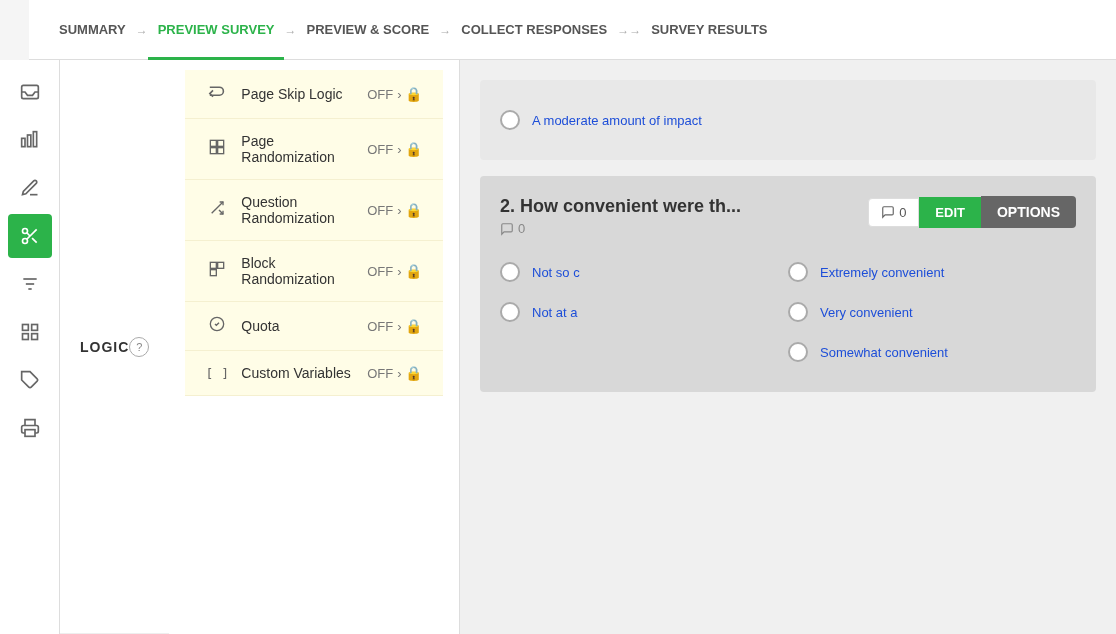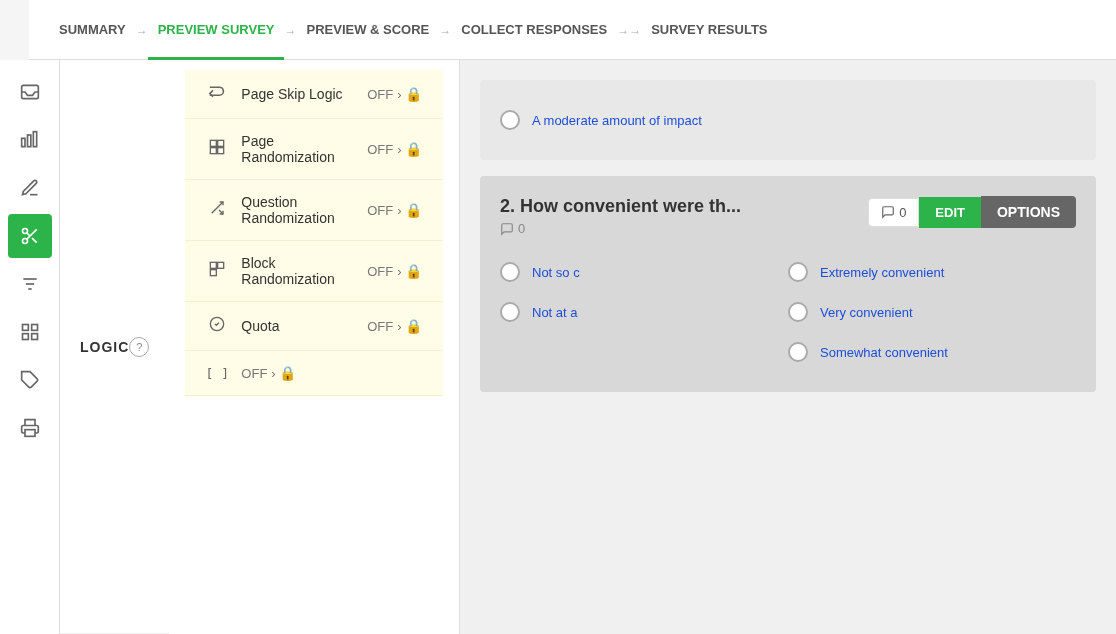--- a/index.html
+++ b/index.html
@@ -301,20 +301,21 @@
         <span class="logic-item-label">Quota</span>
         <div class="logic-item-status">
           <span>OFF</span>
           <span>›</span>
           <span class="lock-icon">🔒</span>
         </div>
       </div>
 
       <div class="logic-item">
         <span class="logic-item-icon" style="font-size:13px; color:#666; font-family:monospace;">[ ]</span>
+        <span class="logic-item-label">Custom Variables</span>
         <div class="logic-item-status">
           <span>OFF</span>
           <span>›</span>
           <span class="lock-icon">🔒</span>
         </div>
       </div>
 
     </div>
   </div>
 

